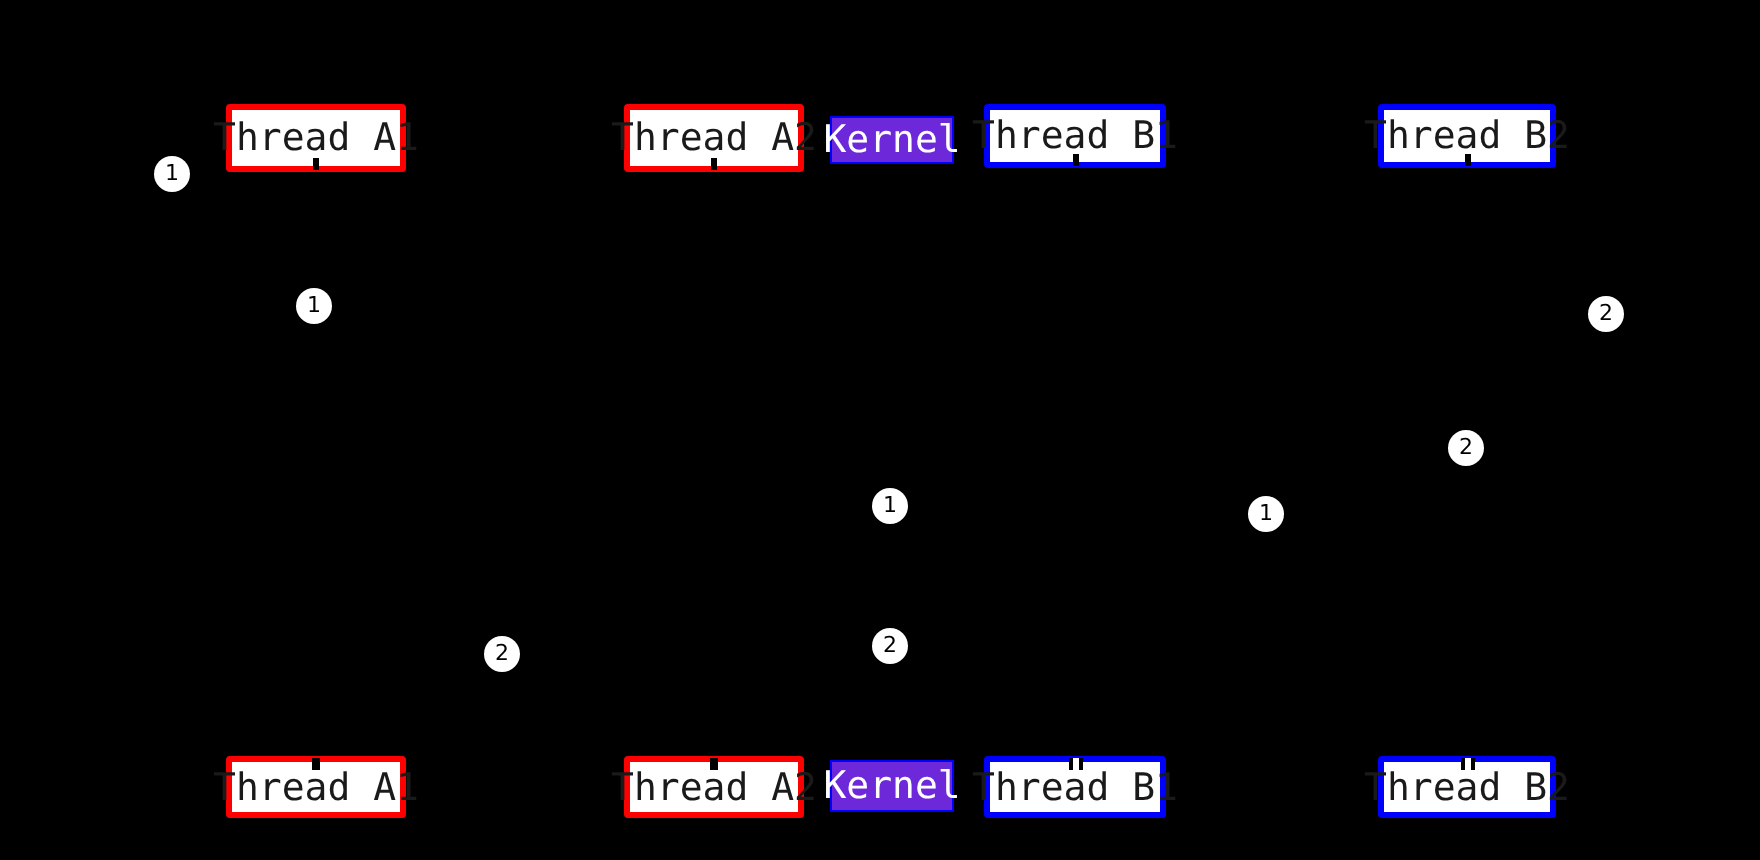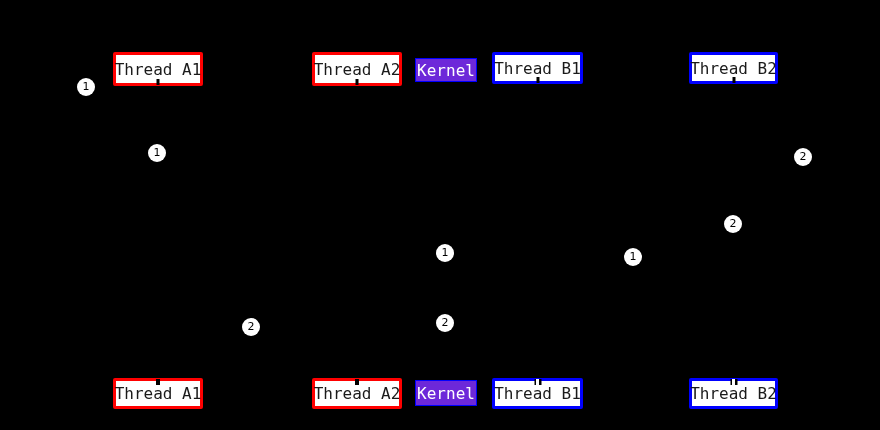--- a/index.html
+++ b/index.html
@@ -14,21 +14,21 @@
     background: #000000;
     overflow: hidden;
     font-family: "DejaVu Sans Mono", monospace;
   }
   .pbox {
     position: absolute;
     box-sizing: border-box;
     display: flex;
     align-items: center;
     justify-content: center;
-    font-size: 16px;
+    font-size: 19px;
     border-radius: 2px;
     white-space: nowrap;
   }
   .pbox.red-border {
     border: 3px solid #ff0000;
     background: #ffffff;
     color: #1a1a1a;
   }
   .pbox.blue-border {
     border: 3px solid #0000ff;

